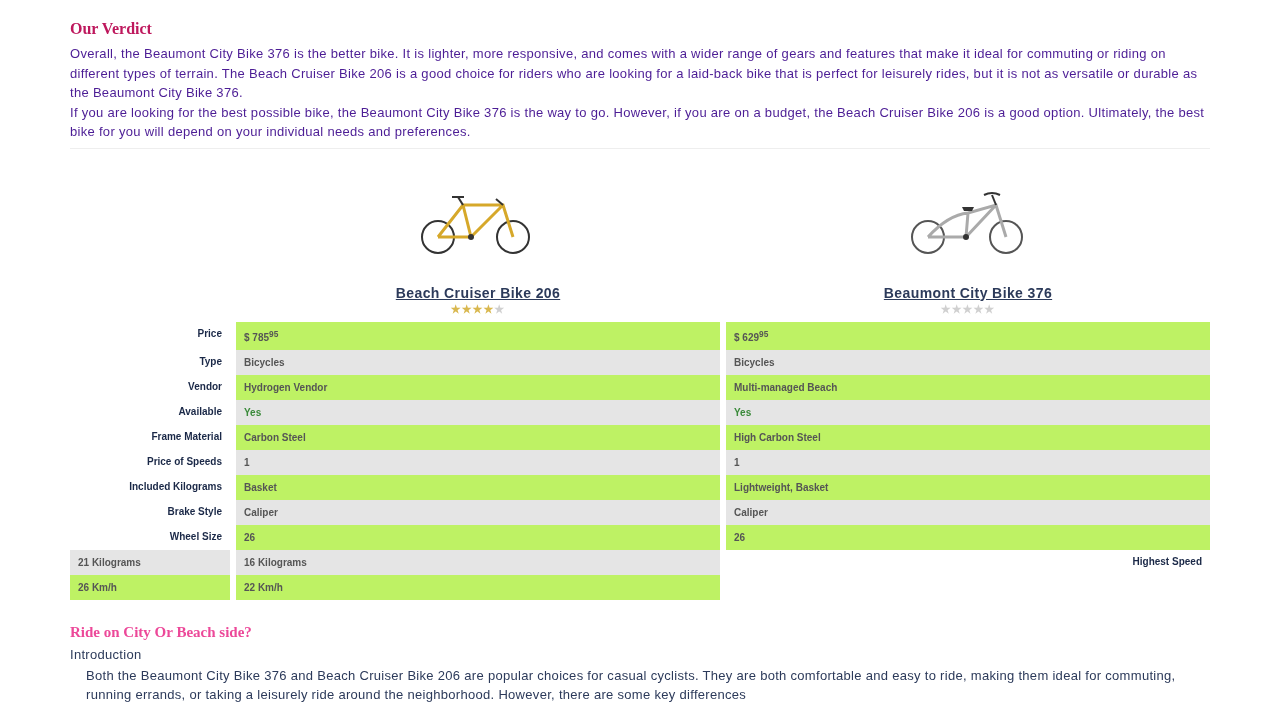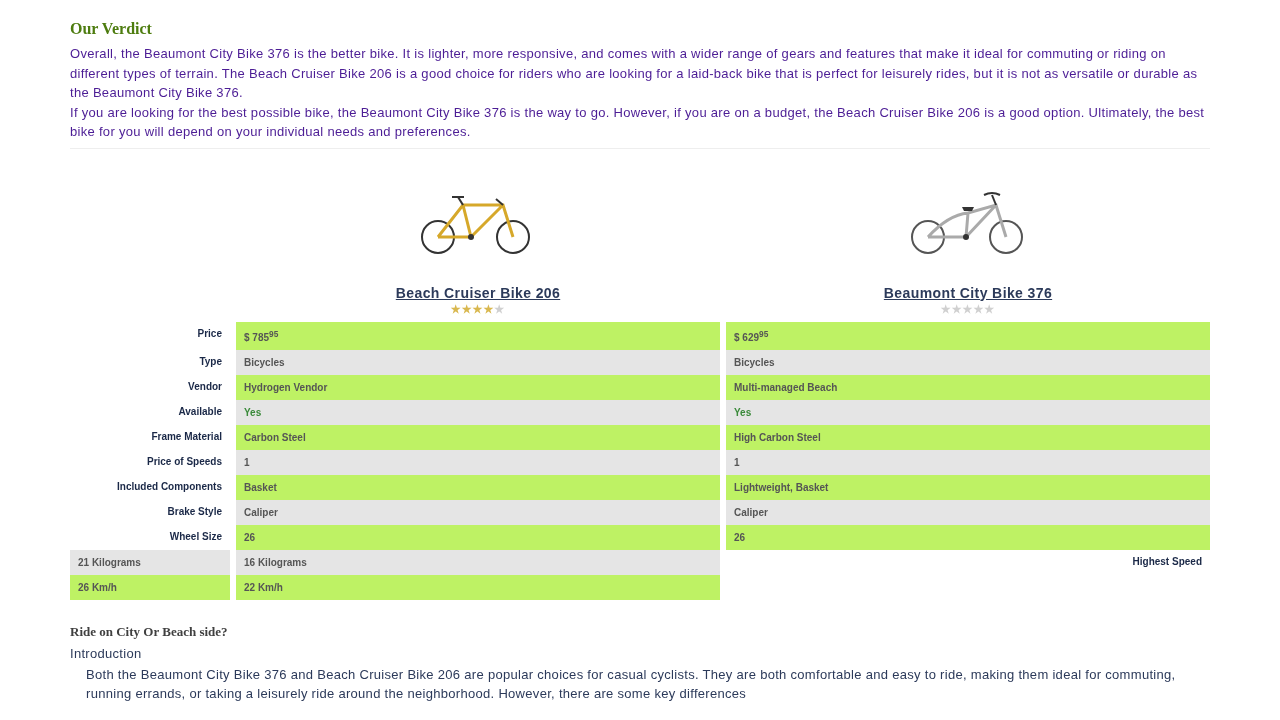--- a/index.html
+++ b/index.html
@@ -6,21 +6,21 @@
   body {
     font-family: Georgia, 'Times New Roman', serif;
     background: #fff;
     color: #2c3a5a;
     padding: 20px 70px;
     font-size: 12px;
   }
   .verdict-title {
     font-weight: bold;
     font-size: 16px;
-    color: #4d7c0f;
+    color: #be185d;
     margin-bottom: 6px;
   }
   .verdict-body {
     font-family: Arial, Helvetica, sans-serif;
     font-size: 13px;
     line-height: 1.5;
     color: #4c1d95;
     letter-spacing: 0.3px;
     border-bottom: 1px solid #eee;
     padding-bottom: 6px;
@@ -68,22 +68,22 @@
     color: #555;
     padding: 7px 8px;
     background: #bef264;
   }
   .cell.alt { background: #e5e5e5; }
   .yes { color: #3a8a3a; }
   .blank-label { }
   .bottom-section { margin-top: 24px; }
   .bottom-title {
     font-weight: bold;
-    font-size: 13px;
-    color: #404040;
+    font-size: 15px;
+    color: #ec4899;
     margin-bottom: 6px;
   }
   .bottom-intro {
     font-family: Arial, Helvetica, sans-serif;
     font-size: 13px;
     color: #2c3a5a;
     letter-spacing: 0.3px;
     margin-bottom: 4px;
   }
   .bottom-body {
@@ -155,21 +155,21 @@
   <div class="cell alt"><span class="yes">Yes</span></div>
 
   <div class="row-label">Frame Material</div>
   <div class="cell">Carbon Steel</div>
   <div class="cell">High Carbon Steel</div>
 
   <div class="row-label">Price of Speeds</div>
   <div class="cell alt">1</div>
   <div class="cell alt">1</div>
 
-  <div class="row-label">Included Components</div>
+  <div class="row-label">Included Kilograms</div>
   <div class="cell">Basket</div>
   <div class="cell">Lightweight, Basket</div>
 
   <div class="row-label">Brake Style</div>
   <div class="cell alt">Caliper</div>
   <div class="cell alt">Caliper</div>
 
   <div class="row-label">Wheel Size</div>
   <div class="cell">26</div>
   <div class="cell">26</div>

